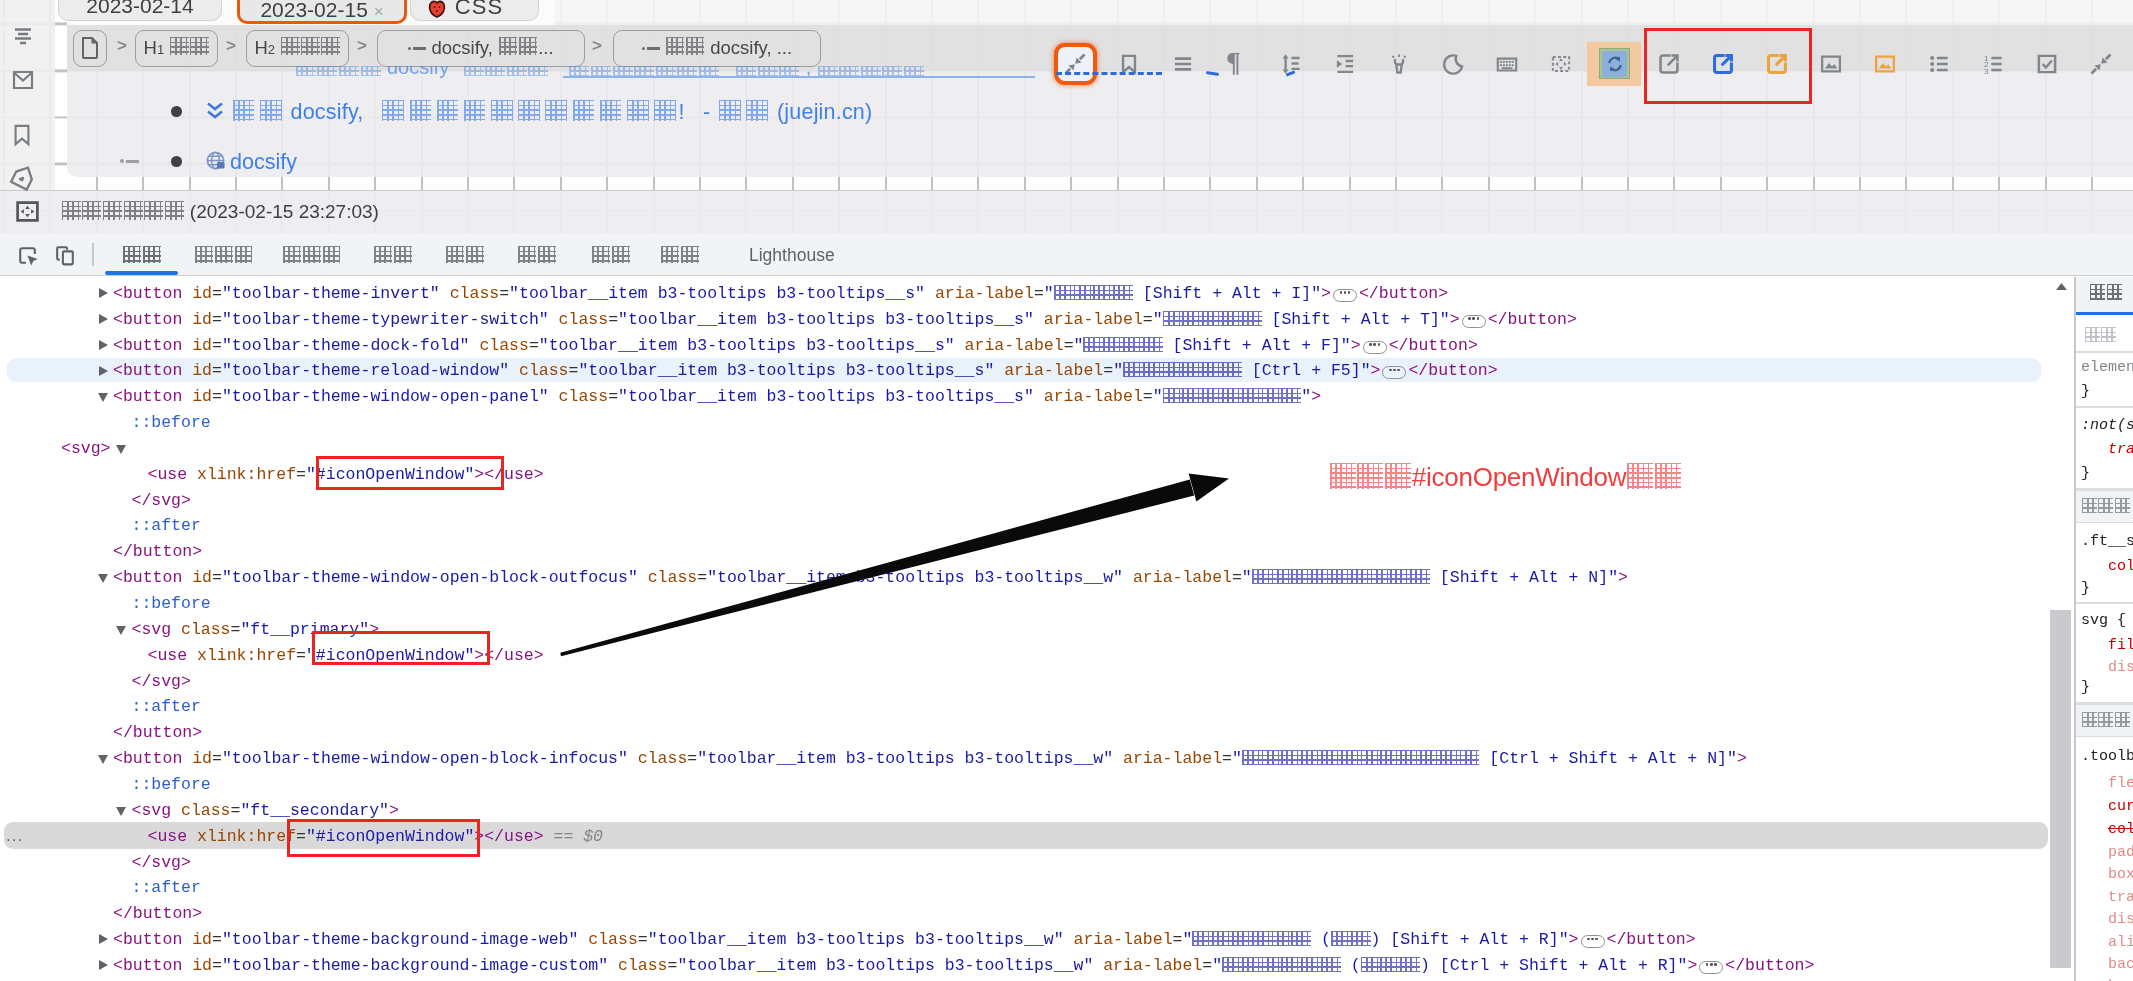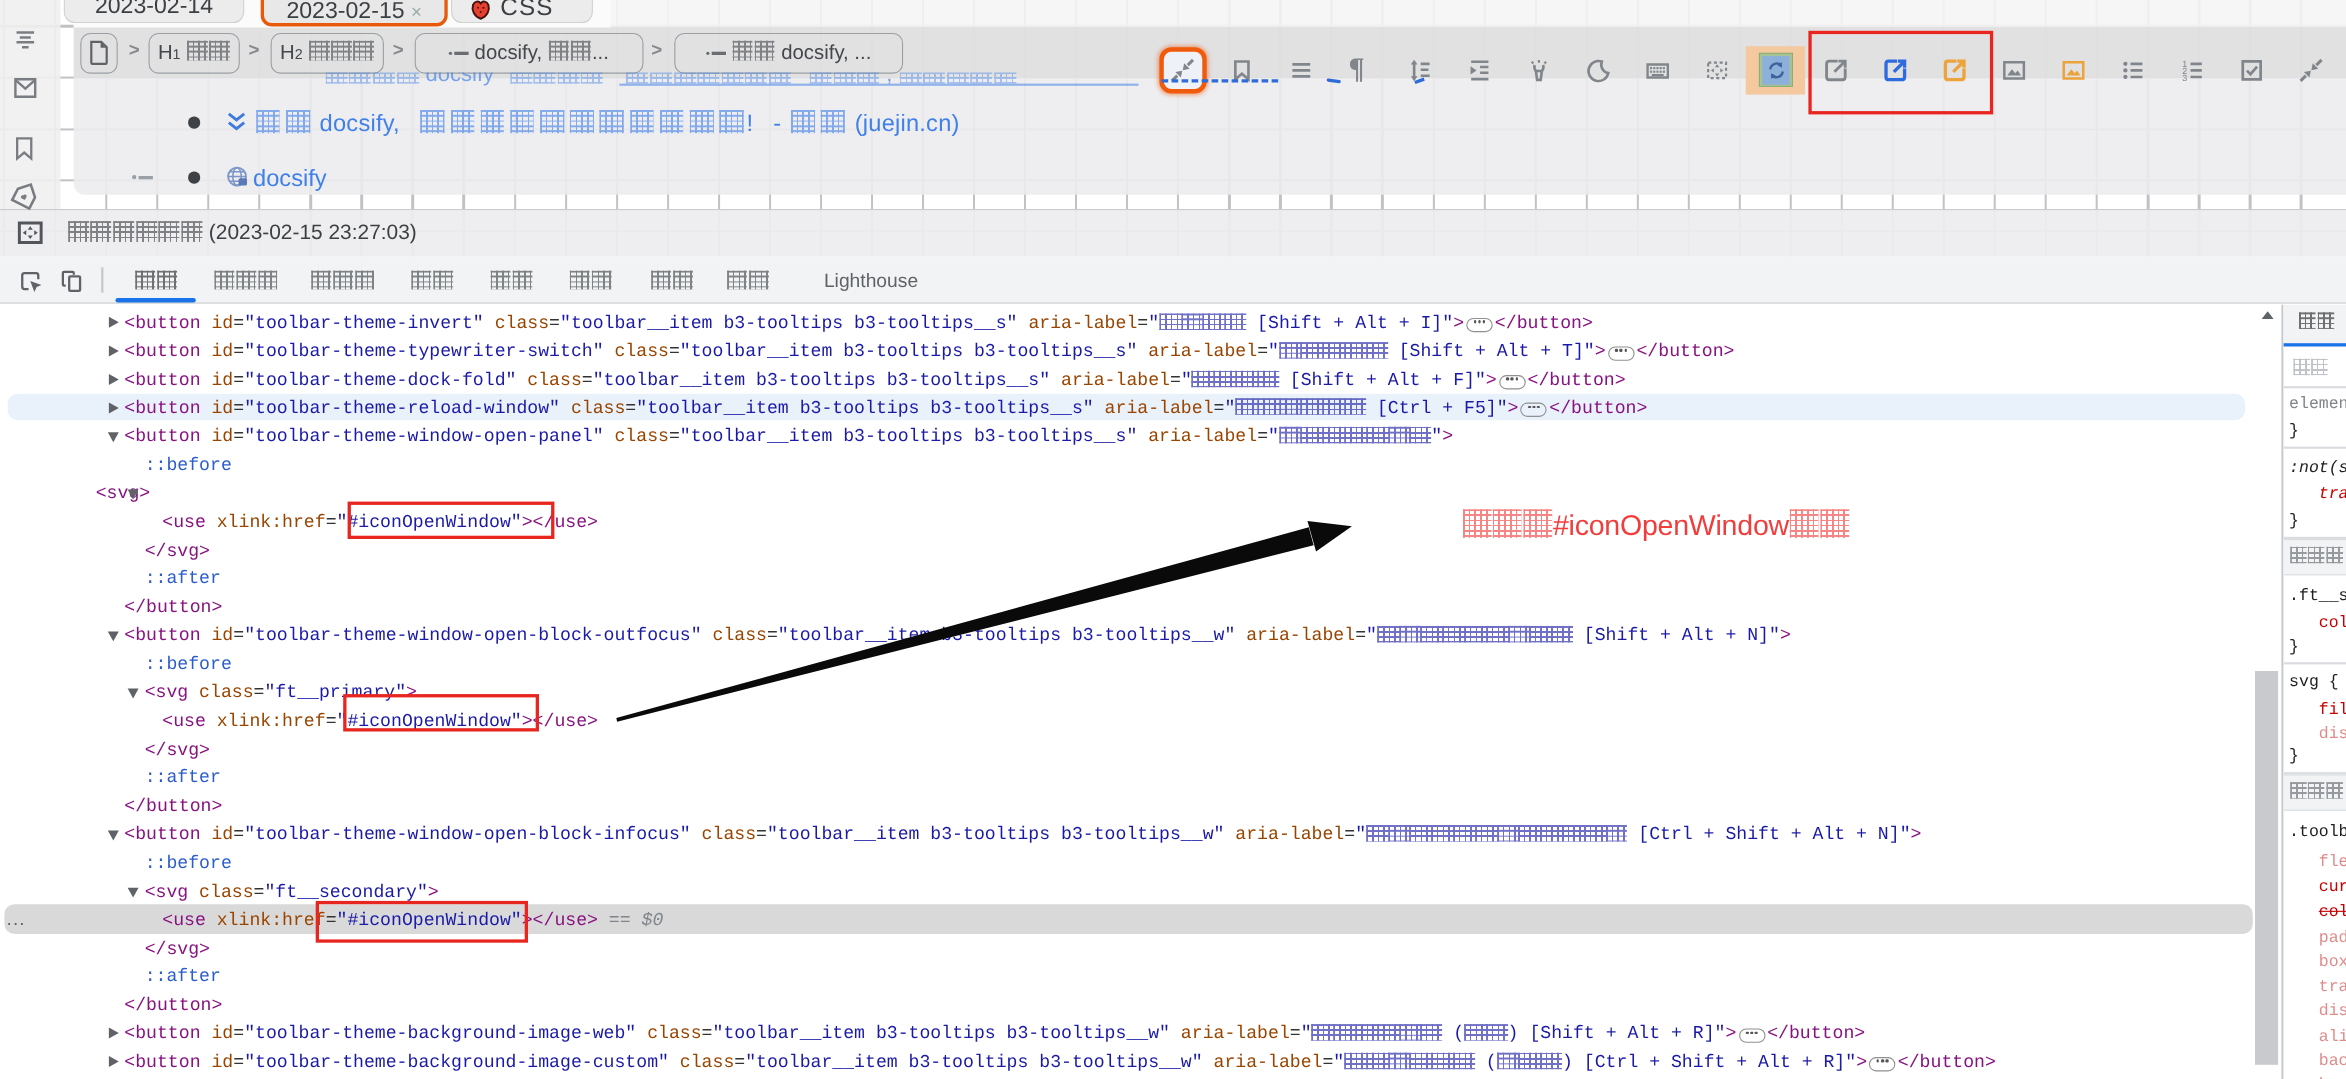--- a/index.html
+++ b/index.html
@@ -237,21 +237,21 @@
 <span class="tri" style="left:99px;top:288.0px"></span>
 <div class="crow" style="top:306.65000000000003px;padding-left:113px"><span style="color:#881280;">&lt;button </span><span style="color:#994500;">id</span><span style="color:#333;">=</span><span style="color:#1a1aa6;">"toolbar-theme-typewriter-switch"</span><span style="color:#881280;"> </span><span style="color:#994500;">class</span><span style="color:#333;">=</span><span style="color:#1a1aa6;">"toolbar__item b3-tooltips b3-tooltips__s"</span><span style="color:#881280;"> </span><span style="color:#994500;">aria-label</span><span style="color:#333;">=</span><span style="color:#1a1aa6;">"<i class="cn cm"></i><i class="cn cm"></i><i class="cn cm"></i><i class="cn cm"></i><i class="cn cm"></i> [Shift + Alt + T]"</span><span style="color:#881280;">&gt;</span><span class="pill"><span class="pd"></span><span class="pd"></span><span class="pd"></span></span><span style="color:#881280;">&lt;/button&gt;</span></div>
 <span class="tri" style="left:99px;top:313.85px"></span>
 <div class="crow" style="top:332.5px;padding-left:113px"><span style="color:#881280;">&lt;button </span><span style="color:#994500;">id</span><span style="color:#333;">=</span><span style="color:#1a1aa6;">"toolbar-theme-dock-fold"</span><span style="color:#881280;"> </span><span style="color:#994500;">class</span><span style="color:#333;">=</span><span style="color:#1a1aa6;">"toolbar__item b3-tooltips b3-tooltips__s"</span><span style="color:#881280;"> </span><span style="color:#994500;">aria-label</span><span style="color:#333;">=</span><span style="color:#1a1aa6;">"<i class="cn cm"></i><i class="cn cm"></i><i class="cn cm"></i><i class="cn cm"></i> [Shift + Alt + F]"</span><span style="color:#881280;">&gt;</span><span class="pill"><span class="pd"></span><span class="pd"></span><span class="pd"></span></span><span style="color:#881280;">&lt;/button&gt;</span></div>
 <span class="tri" style="left:99px;top:339.7px"></span>
 <div class="crow" style="top:358.35px;padding-left:113px"><span style="color:#881280;">&lt;button </span><span style="color:#994500;">id</span><span style="color:#333;">=</span><span style="color:#1a1aa6;">"toolbar-theme-reload-window"</span><span style="color:#881280;"> </span><span style="color:#994500;">class</span><span style="color:#333;">=</span><span style="color:#1a1aa6;">"toolbar__item b3-tooltips b3-tooltips__s"</span><span style="color:#881280;"> </span><span style="color:#994500;">aria-label</span><span style="color:#333;">=</span><span style="color:#1a1aa6;">"<i class="cn cm"></i><i class="cn cm"></i><i class="cn cm"></i><i class="cn cm"></i><i class="cn cm"></i><i class="cn cm"></i> [Ctrl + F5]"</span><span style="color:#881280;">&gt;</span><span class="pill"><span class="pd"></span><span class="pd"></span><span class="pd"></span></span><span style="color:#881280;">&lt;/button&gt;</span></div>
 <span class="tri" style="left:99px;top:365.55px"></span>
 <div class="crow" style="top:384.20000000000005px;padding-left:113px"><span style="color:#881280;">&lt;button </span><span style="color:#994500;">id</span><span style="color:#333;">=</span><span style="color:#1a1aa6;">"toolbar-theme-window-open-panel"</span><span style="color:#881280;"> </span><span style="color:#994500;">class</span><span style="color:#333;">=</span><span style="color:#1a1aa6;">"toolbar__item b3-tooltips b3-tooltips__s"</span><span style="color:#881280;"> </span><span style="color:#994500;">aria-label</span><span style="color:#333;">=</span><span style="color:#1a1aa6;">"<i class="cn cm"></i><i class="cn cm"></i><i class="cn cm"></i><i class="cn cm"></i><i class="cn cm"></i><i class="cn cm"></i><i class="cn cm"></i>"</span><span style="color:#881280;">&gt;</span></div>
 <span class="trid" style="left:97.5px;top:393.00000000000006px"></span>
 <div class="crow" style="top:410.05px;padding-left:131.5px"><span style="color:#2b5dcd;">::before</span></div>
-<div class="crow" style="top:435.90000000000003px;padding-left:87px"><span style="color:#881280;">&lt;svg</span><span style="color:#881280;">&gt;</span></div>
+<div class="crow" style="top:435.90000000000003px;padding-left:61px"><span style="color:#881280;">&lt;svg</span><span style="color:#881280;">&gt;</span></div>
 <span class="trid" style="left:116px;top:444.70000000000005px"></span>
 <div class="crow" style="top:461.75px;padding-left:147.5px"><span style="color:#881280;">&lt;use </span><span style="color:#994500;">xlink:href</span><span style="color:#333;">=</span><span style="color:#1a1aa6;">"#iconOpenWindow"</span><span style="color:#881280;">&gt;&lt;/use&gt;</span></div>
 <div class="crow" style="top:487.6px;padding-left:131.5px"><span style="color:#881280;">&lt;/svg&gt;</span></div>
 <div class="crow" style="top:513.45px;padding-left:131.5px"><span style="color:#2b5dcd;">::after</span></div>
 <div class="crow" style="top:539.3px;padding-left:113px"><span style="color:#881280;">&lt;/button&gt;</span></div>
 <div class="crow" style="top:565.1500000000001px;padding-left:113px"><span style="color:#881280;">&lt;button </span><span style="color:#994500;">id</span><span style="color:#333;">=</span><span style="color:#1a1aa6;">"toolbar-theme-window-open-block-outfocus"</span><span style="color:#881280;"> </span><span style="color:#994500;">class</span><span style="color:#333;">=</span><span style="color:#1a1aa6;">"toolbar__item b3-tooltips b3-tooltips__w"</span><span style="color:#881280;"> </span><span style="color:#994500;">aria-label</span><span style="color:#333;">=</span><span style="color:#1a1aa6;">"<i class="cn cm"></i><i class="cn cm"></i><i class="cn cm"></i><i class="cn cm"></i><i class="cn cm"></i><i class="cn cm"></i><i class="cn cm"></i><i class="cn cm"></i><i class="cn cm"></i> [Shift + Alt + N]"</span><span style="color:#881280;">&gt;</span></div>
 <span class="trid" style="left:97.5px;top:573.95px"></span>
 <div class="crow" style="top:591.0px;padding-left:131.5px"><span style="color:#2b5dcd;">::before</span></div>
 <div class="crow" style="top:616.85px;padding-left:131.5px"><span style="color:#881280;">&lt;svg</span><span style="color:#881280;"> </span><span style="color:#994500;">class</span><span style="color:#333;">=</span><span style="color:#1a1aa6;">"ft__primary"</span><span style="color:#881280;">&gt;</span></div>
 <span class="trid" style="left:116px;top:625.65px"></span>

